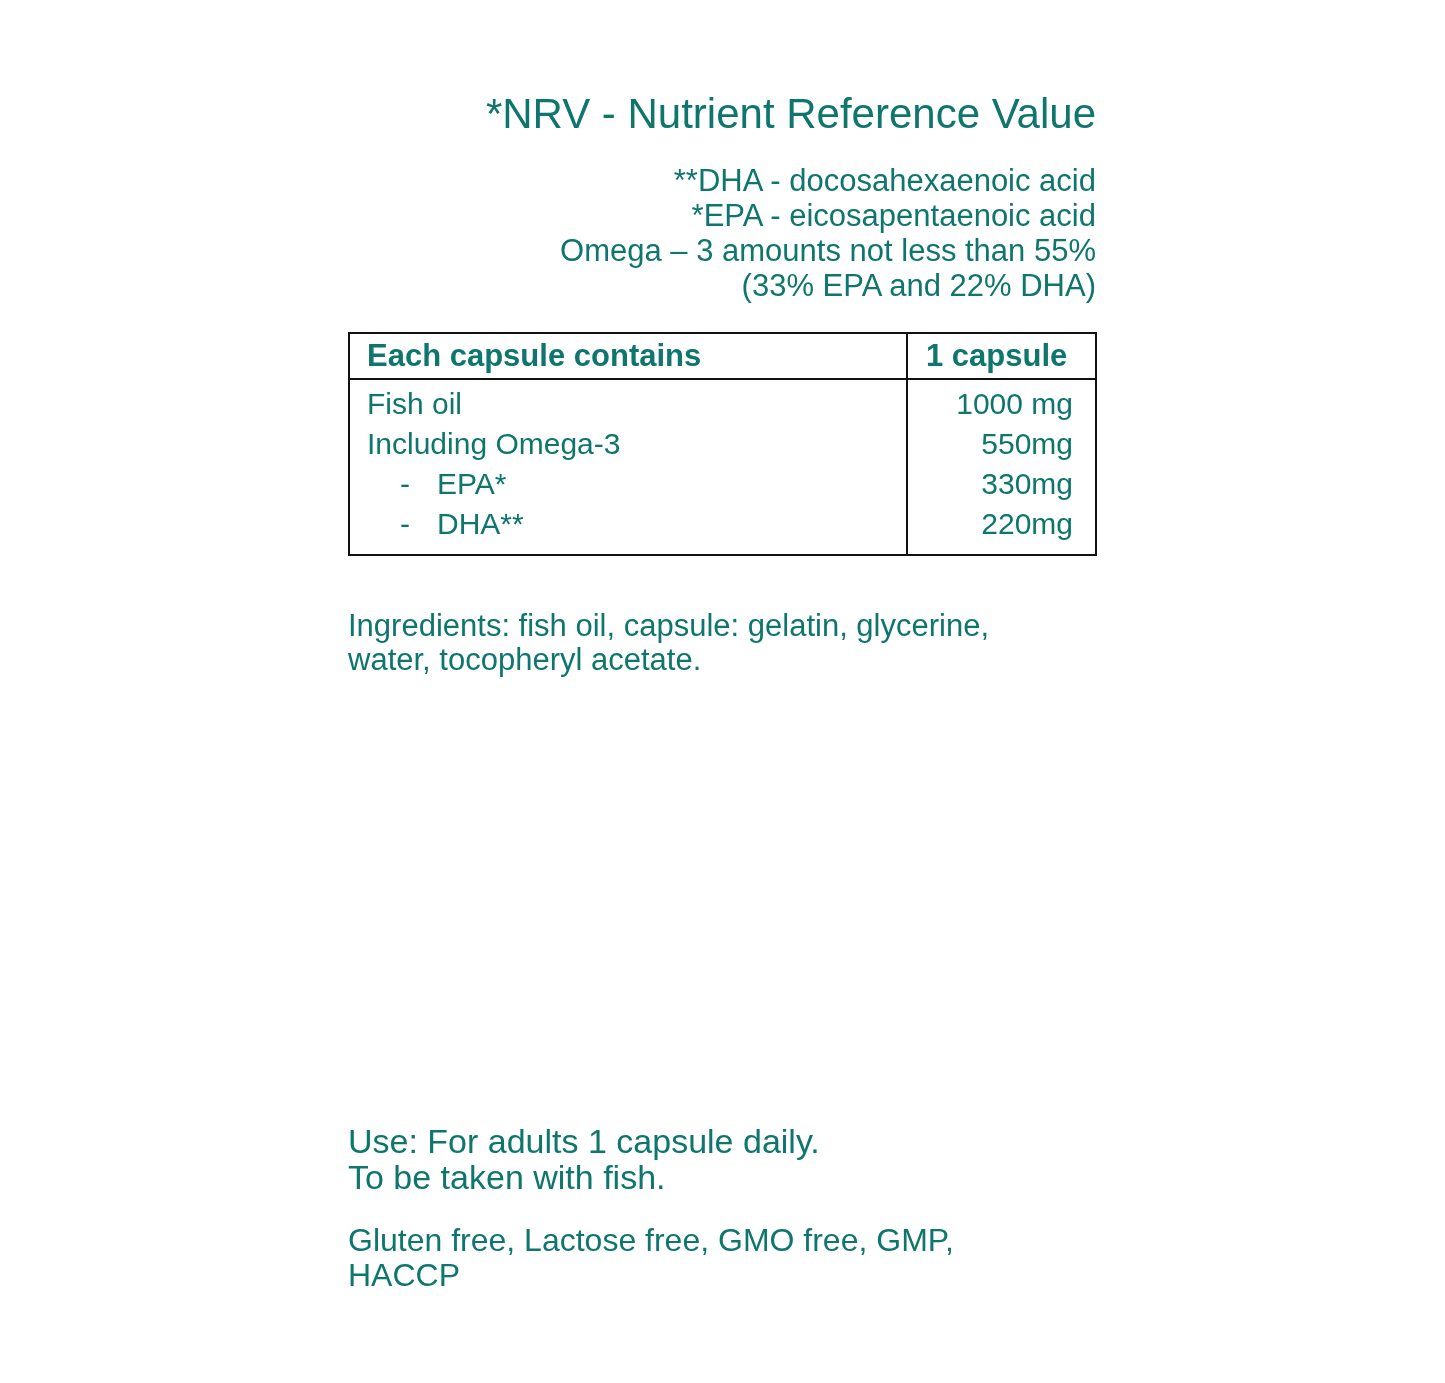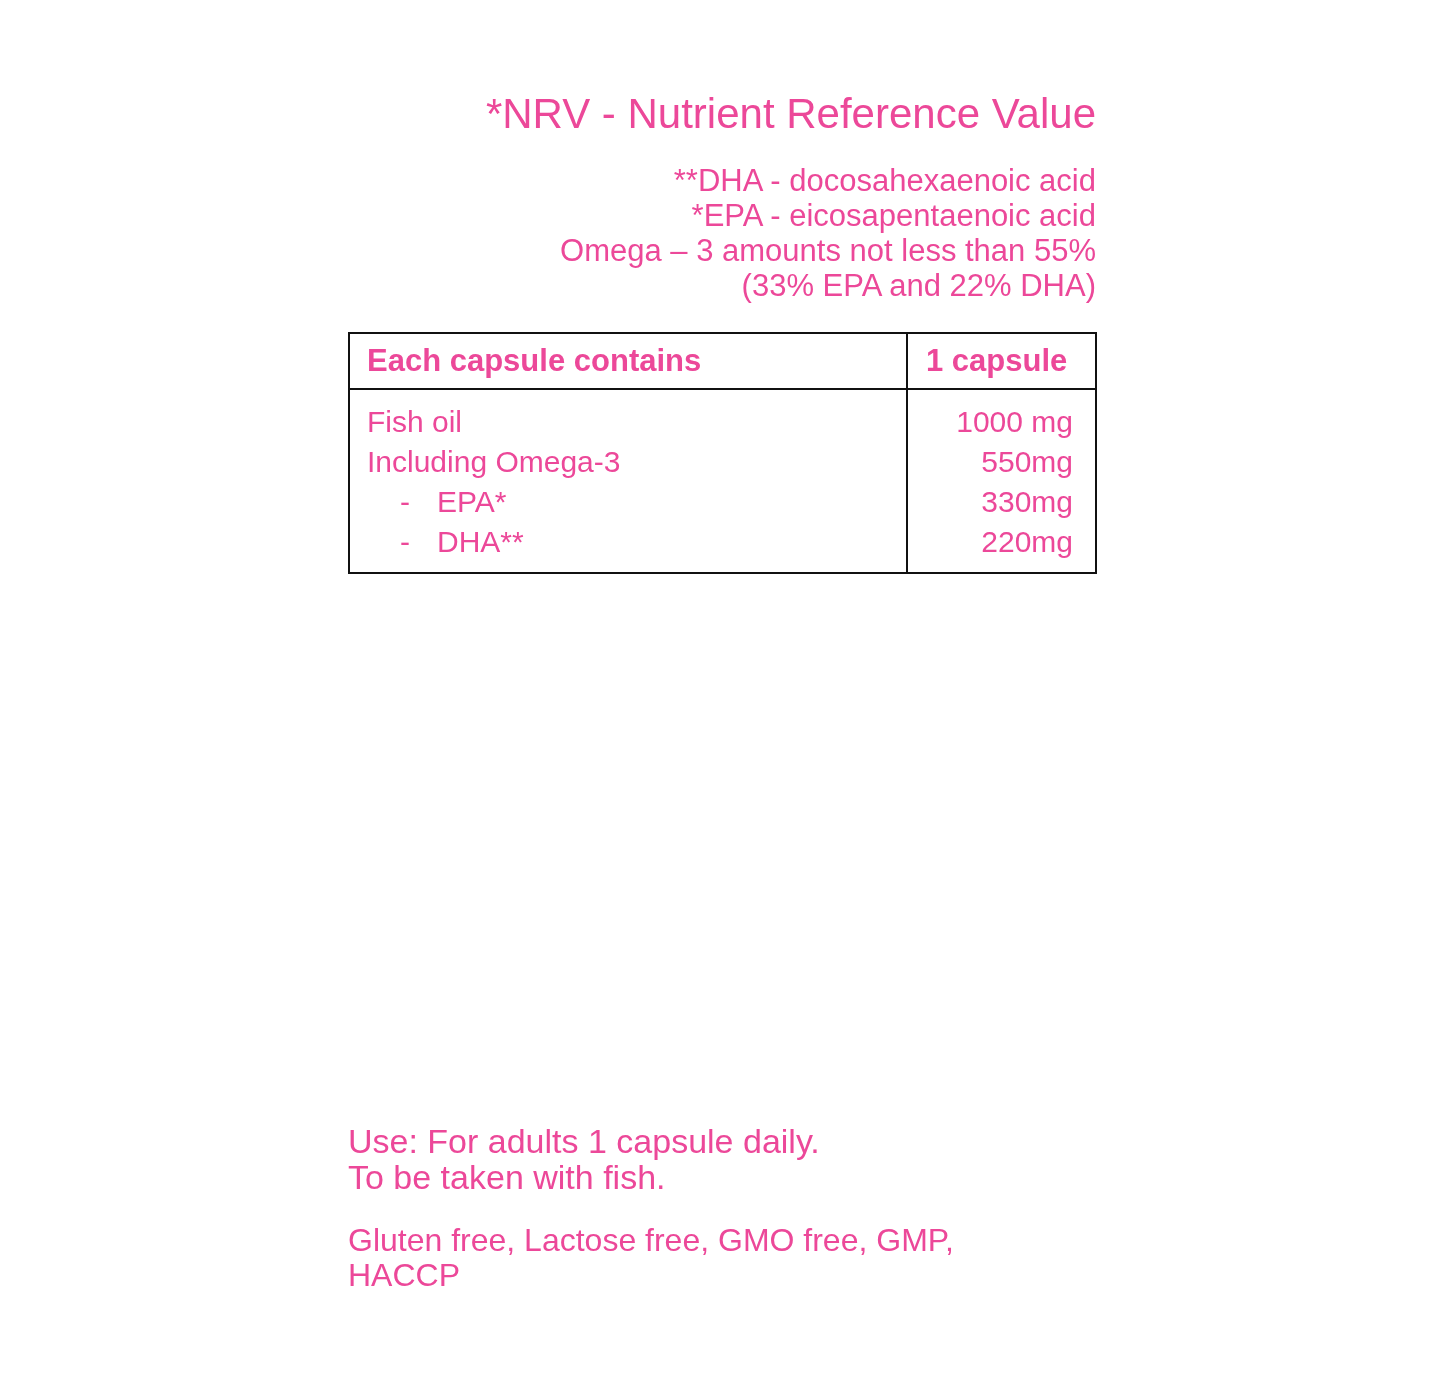--- a/index.html
+++ b/index.html
@@ -3,21 +3,21 @@
 <meta charset="utf-8">
 <style>
   * { margin: 0; padding: 0; box-sizing: border-box; }
   html, body { background: #ffffff; }
   body { font-family: "Liberation Sans", sans-serif; }
   .page {
     position: relative;
     width: 1445px;
     height: 1383px;
     background: #ffffff;
-    color: #ec4899;
+    color: #0f766e;
     overflow: hidden;
   }
   .title {
     position: absolute;
     left: 348px;
     top: 90px;
     width: 748px;
     font-size: 42px;
     font-weight: 400;
     line-height: 48px;
@@ -39,21 +39,21 @@
     top: 332px;
     width: 747px;
     border-collapse: collapse;
     table-layout: fixed;
     border: 2px solid #111111;
   }
   .facts col.c-label { width: 558px; }
   .facts col.c-value { width: 189px; }
   .facts thead th {
     border-bottom: 2px solid #111111;
-    height: 56px;
+    height: 46px;
     font-size: 31px;
     font-weight: 700;
     vertical-align: middle;
   }
   .facts th.col-label, .facts td.col-label {
     text-align: left;
     padding-left: 17px;
   }
   .facts th.col-value {
     border-left: 2px solid #111111;
@@ -66,21 +66,21 @@
     text-align: right;
     padding-right: 22px;
   }
   .facts tbody td {
     font-size: 30px;
     line-height: 40px;
     height: 40px;
     vertical-align: middle;
     white-space: nowrap;
   }
-  .facts tbody tr.first td { padding-top: 12px; }
+  .facts tbody tr.first td { padding-top: 4px; }
   .facts tbody tr.last td { padding-bottom: 10px; }
   .dash { display: inline-block; margin-left: 33px; }
   .ind-label { display: inline-block; margin-left: 27px; }
   .ingredients {
     position: absolute;
     left: 348px;
     top: 609px;
     width: 770px;
     font-size: 31px;
     line-height: 34px;
@@ -142,20 +142,24 @@
         <td class="col-label"><span class="dash">-</span><span class="ind-label">EPA*</span></td>
         <td class="col-value">330mg</td>
       </tr>
       <tr class="last">
         <td class="col-label"><span class="dash">-</span><span class="ind-label">DHA**</span></td>
         <td class="col-value">220mg</td>
       </tr>
     </tbody>
   </table>
 
+  <div class="ingredients">
+    <div>Ingredients: fish oil, capsule: gelatin, glycerine,</div>
+    <div>water, tocopheryl acetate.</div>
+  </div>
 
   <div class="usage">
     <div>Use: For adults 1 capsule daily.</div>
     <div>To be taken with fish.</div>
   </div>
 
   <div class="certs">
     <div>Gluten free, Lactose free, GMO free, GMP,</div>
     <div>HACCP</div>
   </div>

